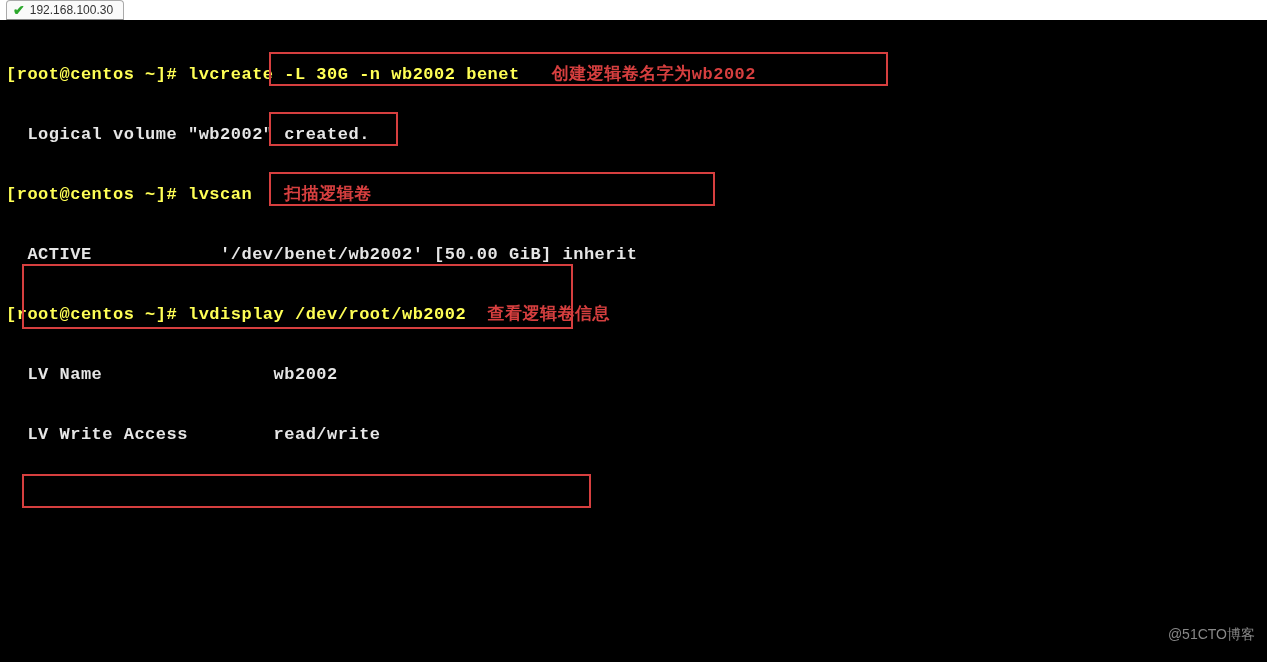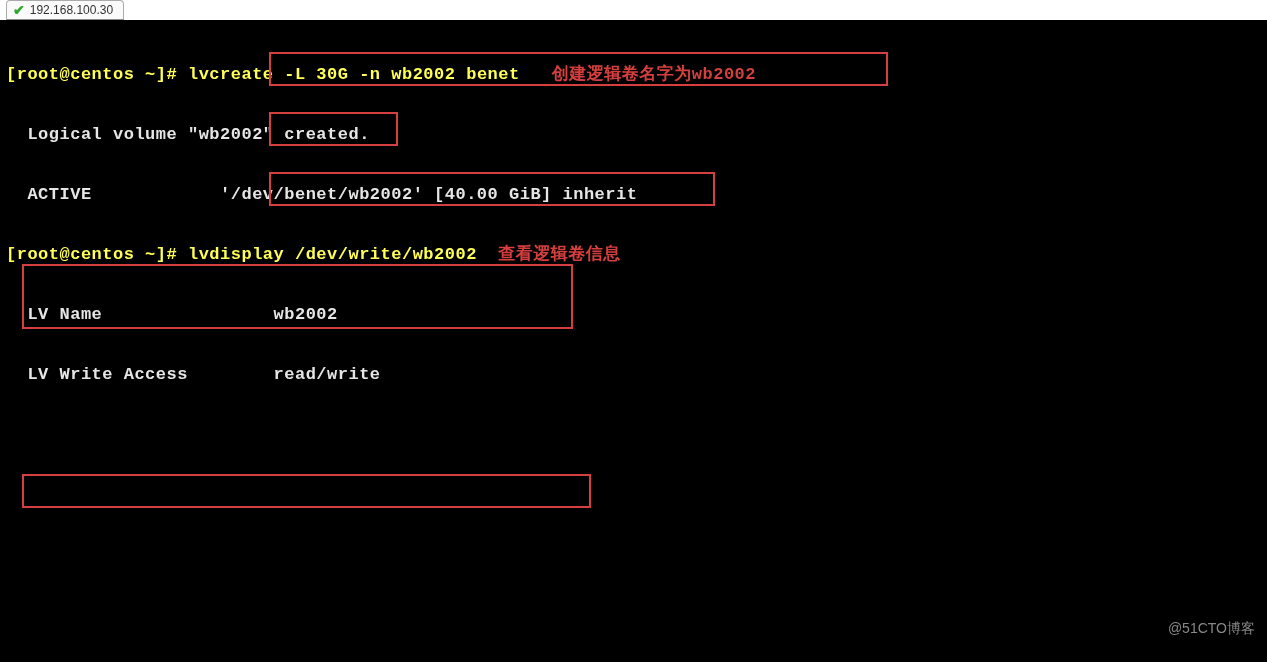--- a/index.html
+++ b/index.html
@@ -5,37 +5,38 @@
   html,body{margin:0;padding:0;background:#fff;font-family:"Consolas","Courier New",monospace;}
   .window{width:1267px;height:662px;background:#fff;position:relative;}
   .tab{display:inline-flex;align-items:center;gap:5px;background:#fafafa;border:1px solid #aaa;border-bottom:1px solid #888;border-radius:4px 4px 0 0;padding:2px 10px 2px 6px;font:12px Arial,sans-serif;color:#333;margin-left:6px;}
   .tick{color:#2da82d;font-weight:bold;font-size:14px;line-height:1;}
   .term{background:#000;color:#ccc;font-size:17px;line-height:30px;white-space:pre;overflow:hidden;height:636px;position:relative;padding:10px 0 0 6px;letter-spacing:0.5px;font-weight:bold;}
   .y{color:#ffff55;}
   .w{color:#e6e6e6;}
   .r{color:#d63f3f;}
   .line{height:30px;display:block;}
   .box{position:absolute;border:2px solid #d63f3f;pointer-events:none;}
-  .watermark{position:absolute;right:12px;bottom:24px;color:#888;font:14px Arial,sans-serif;}
+  .watermark{position:absolute;right:12px;bottom:18px;color:#888;font:14px Arial,sans-serif;}
 </style>
 </head>
 <body>
 
 <div class="window">
 
   <div class="tab">
     <span class="tick">✔</span>
     <span>192.168.100.30</span>
   </div>
 
   <div class="term">
 <span class="line"><span class="y">[root@centos ~]# </span><span class="y">lvcreate -L 30G -n wb2002 benet</span><span class="y">   </span><span class="r">创建逻辑卷名字为wb2002</span></span>
 <span class="line w">  Logical volume "wb2002" created.</span>
-<span class="line w">  ACTIVE            '/dev/benet/wb2002' [40.00 GiB] inherit</span>
-<span class="line"><span class="y">[root@centos ~]# </span><span class="y">lvdisplay /dev/write/wb2002</span><span class="y">  </span><span class="r">查看逻辑卷信息</span></span>
+<span class="line"><span class="y">[root@centos ~]# </span><span class="y">lvscan</span><span class="y">   </span><span class="r">扫描逻辑卷</span></span>
+<span class="line w">  ACTIVE            '/dev/benet/wb2002' [50.00 GiB] inherit</span>
+<span class="line"><span class="y">[root@centos ~]# </span><span class="y">lvdisplay /dev/root/wb2002</span><span class="y">  </span><span class="r">查看逻辑卷信息</span></span>
 <span class="line w"><span>  LV Name               </span><span> wb2002</span></span>
 <span class="line w"><span>  LV Write Access       </span><span> read/write</span></span>
 
 
 
 
 
 
 
 

